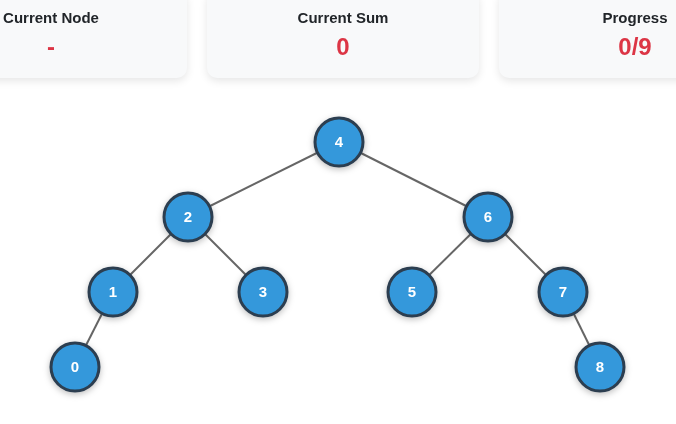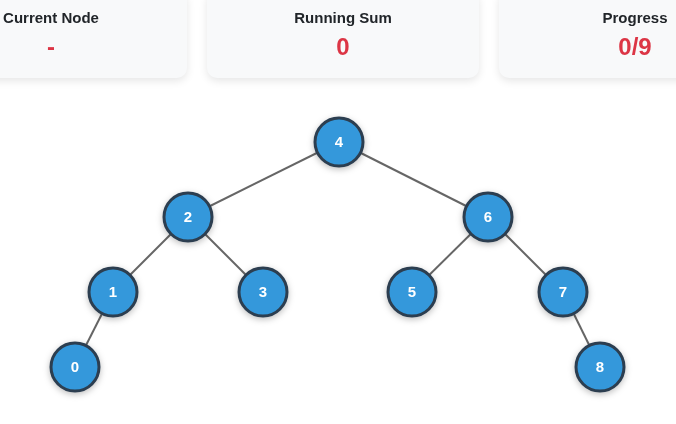--- a/index.html
+++ b/index.html
@@ -55,21 +55,21 @@
 </style>
 </head>
 <body>
 
 <div class="stats-row">
   <div class="stat-card">
     <div class="stat-title">Current Node</div>
     <div class="stat-value">-</div>
   </div>
   <div class="stat-card">
-    <div class="stat-title">Running Sum</div>
+    <div class="stat-title">Current Sum</div>
     <div class="stat-value">0</div>
   </div>
   <div class="stat-card">
     <div class="stat-title">Progress</div>
     <div class="stat-value">0/9</div>
   </div>
 </div>
 
 <div class="tree-wrap">
   <svg width="676" height="334" viewBox="0 0 676 334">

